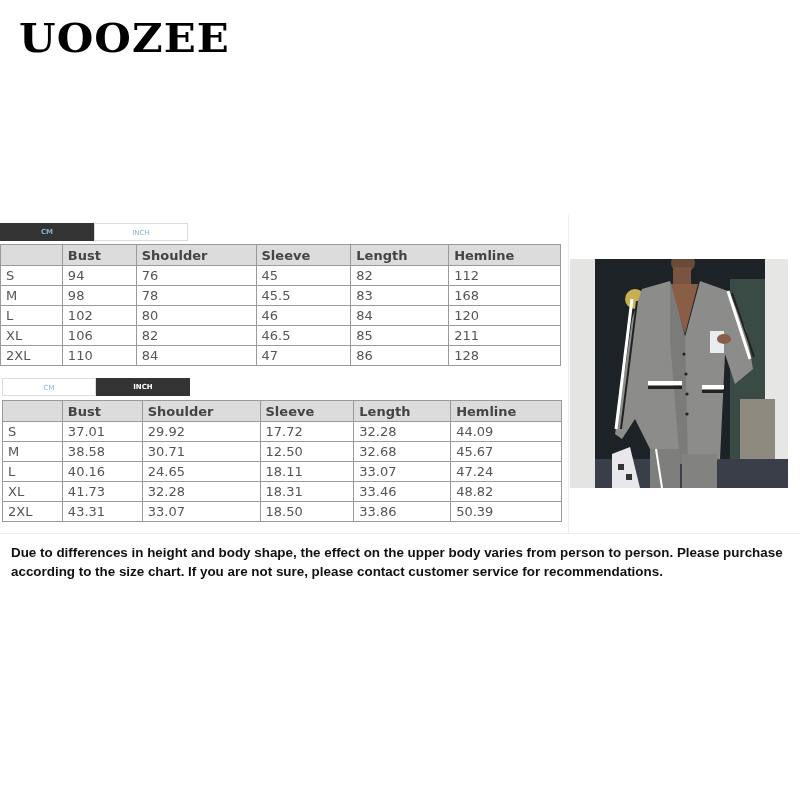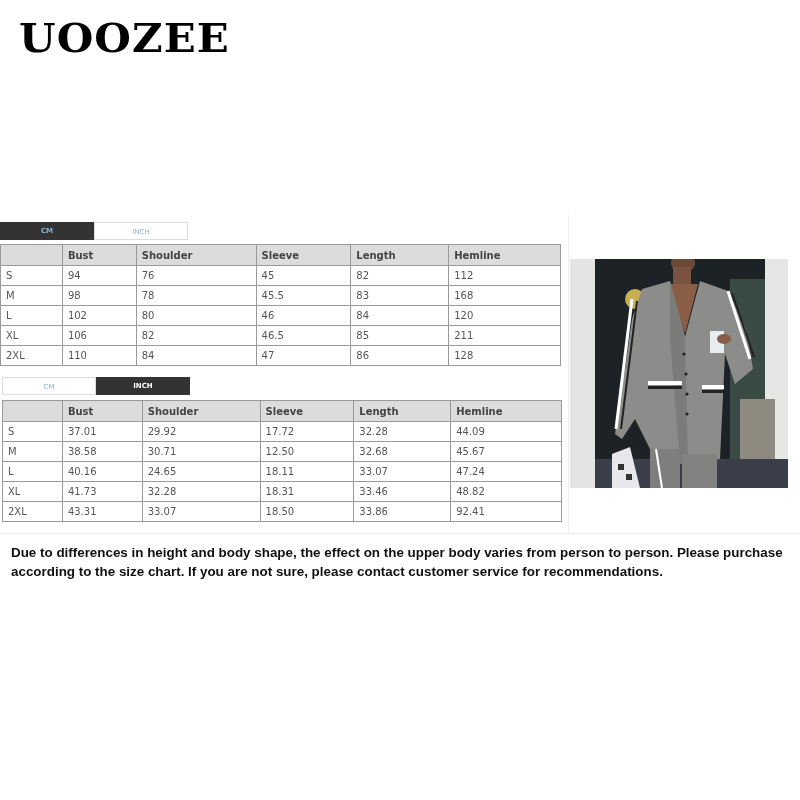--- a/index.html
+++ b/index.html
@@ -13,30 +13,30 @@
     font-size: 40px; letter-spacing: 1px; color: #000; line-height: 48px;
     transform: scaleX(1.05); transform-origin: left top;
   }
   .chart-panel {
     position: absolute; left: 0; top: 215px; width: 568px; height: 318px;
     background: #fff; border-right: 1px solid #ececec;
   }
   .chart-bottom-line {
     position: absolute; left: 0; top: 533px; width: 800px; height: 1px; background: #ececec;
   }
-  .tabs { position: absolute; display: flex; height: 19px; }
+  .tabs { position: absolute; display: flex; height: 19px; align-items: center; }
   .tab {
     width: 94px; height: 18px; font-size: 7px; line-height: 18px; text-align: center;
     box-sizing: border-box;
   }
   .tab.active { background: #333333; color: #ffffff; font-weight: bold; }
   .tab.active.cm { color: #7fb3d5; }
   .tab.inactive { background: #fff; color: #8ab0cc; border: 1px solid #dcdcdc; }
   table.size {
-    position: absolute; border-collapse: collapse; font-size: 10px; color: #555;
+    position: absolute; border-collapse: collapse; font-size: 13px; color: #555;
   }
   table.size th, table.size td {
     border: 1px solid #9a9a9a; text-align: left; padding: 0 0 0 5px; height: 20px;
     box-sizing: border-box;
   }
   table.size th { background: #dcdcdc; font-weight: bold; color: #444; height: 21px; }
   .photo-wrap {
     position: absolute; left: 570px; top: 259px; width: 218px; height: 229px;
     overflow: hidden; background: #cfcfcf;
   }
@@ -176,21 +176,21 @@
       <td>18.31</td>
       <td>33.46</td>
       <td>48.82</td>
     </tr>
     <tr>
       <td>2XL</td>
       <td>43.31</td>
       <td>33.07</td>
       <td>18.50</td>
       <td>33.86</td>
-      <td>92.41</td>
+      <td>50.39</td>
     </tr>
   </tbody>
 </table>
 
 <div class="photo-wrap" title="Model wearing grey striped-sleeve button cardigan">
   <svg width="218" height="229" viewBox="0 0 218 229" xmlns="http://www.w3.org/2000/svg">
 
     <rect x="0" y="0" width="218" height="229" fill="#d9d9d7"></rect>
     <rect x="0" y="0" width="25" height="229" fill="#e4e4e2"></rect>
     <rect x="25" y="0" width="170" height="200" fill="#1c2226"></rect>

